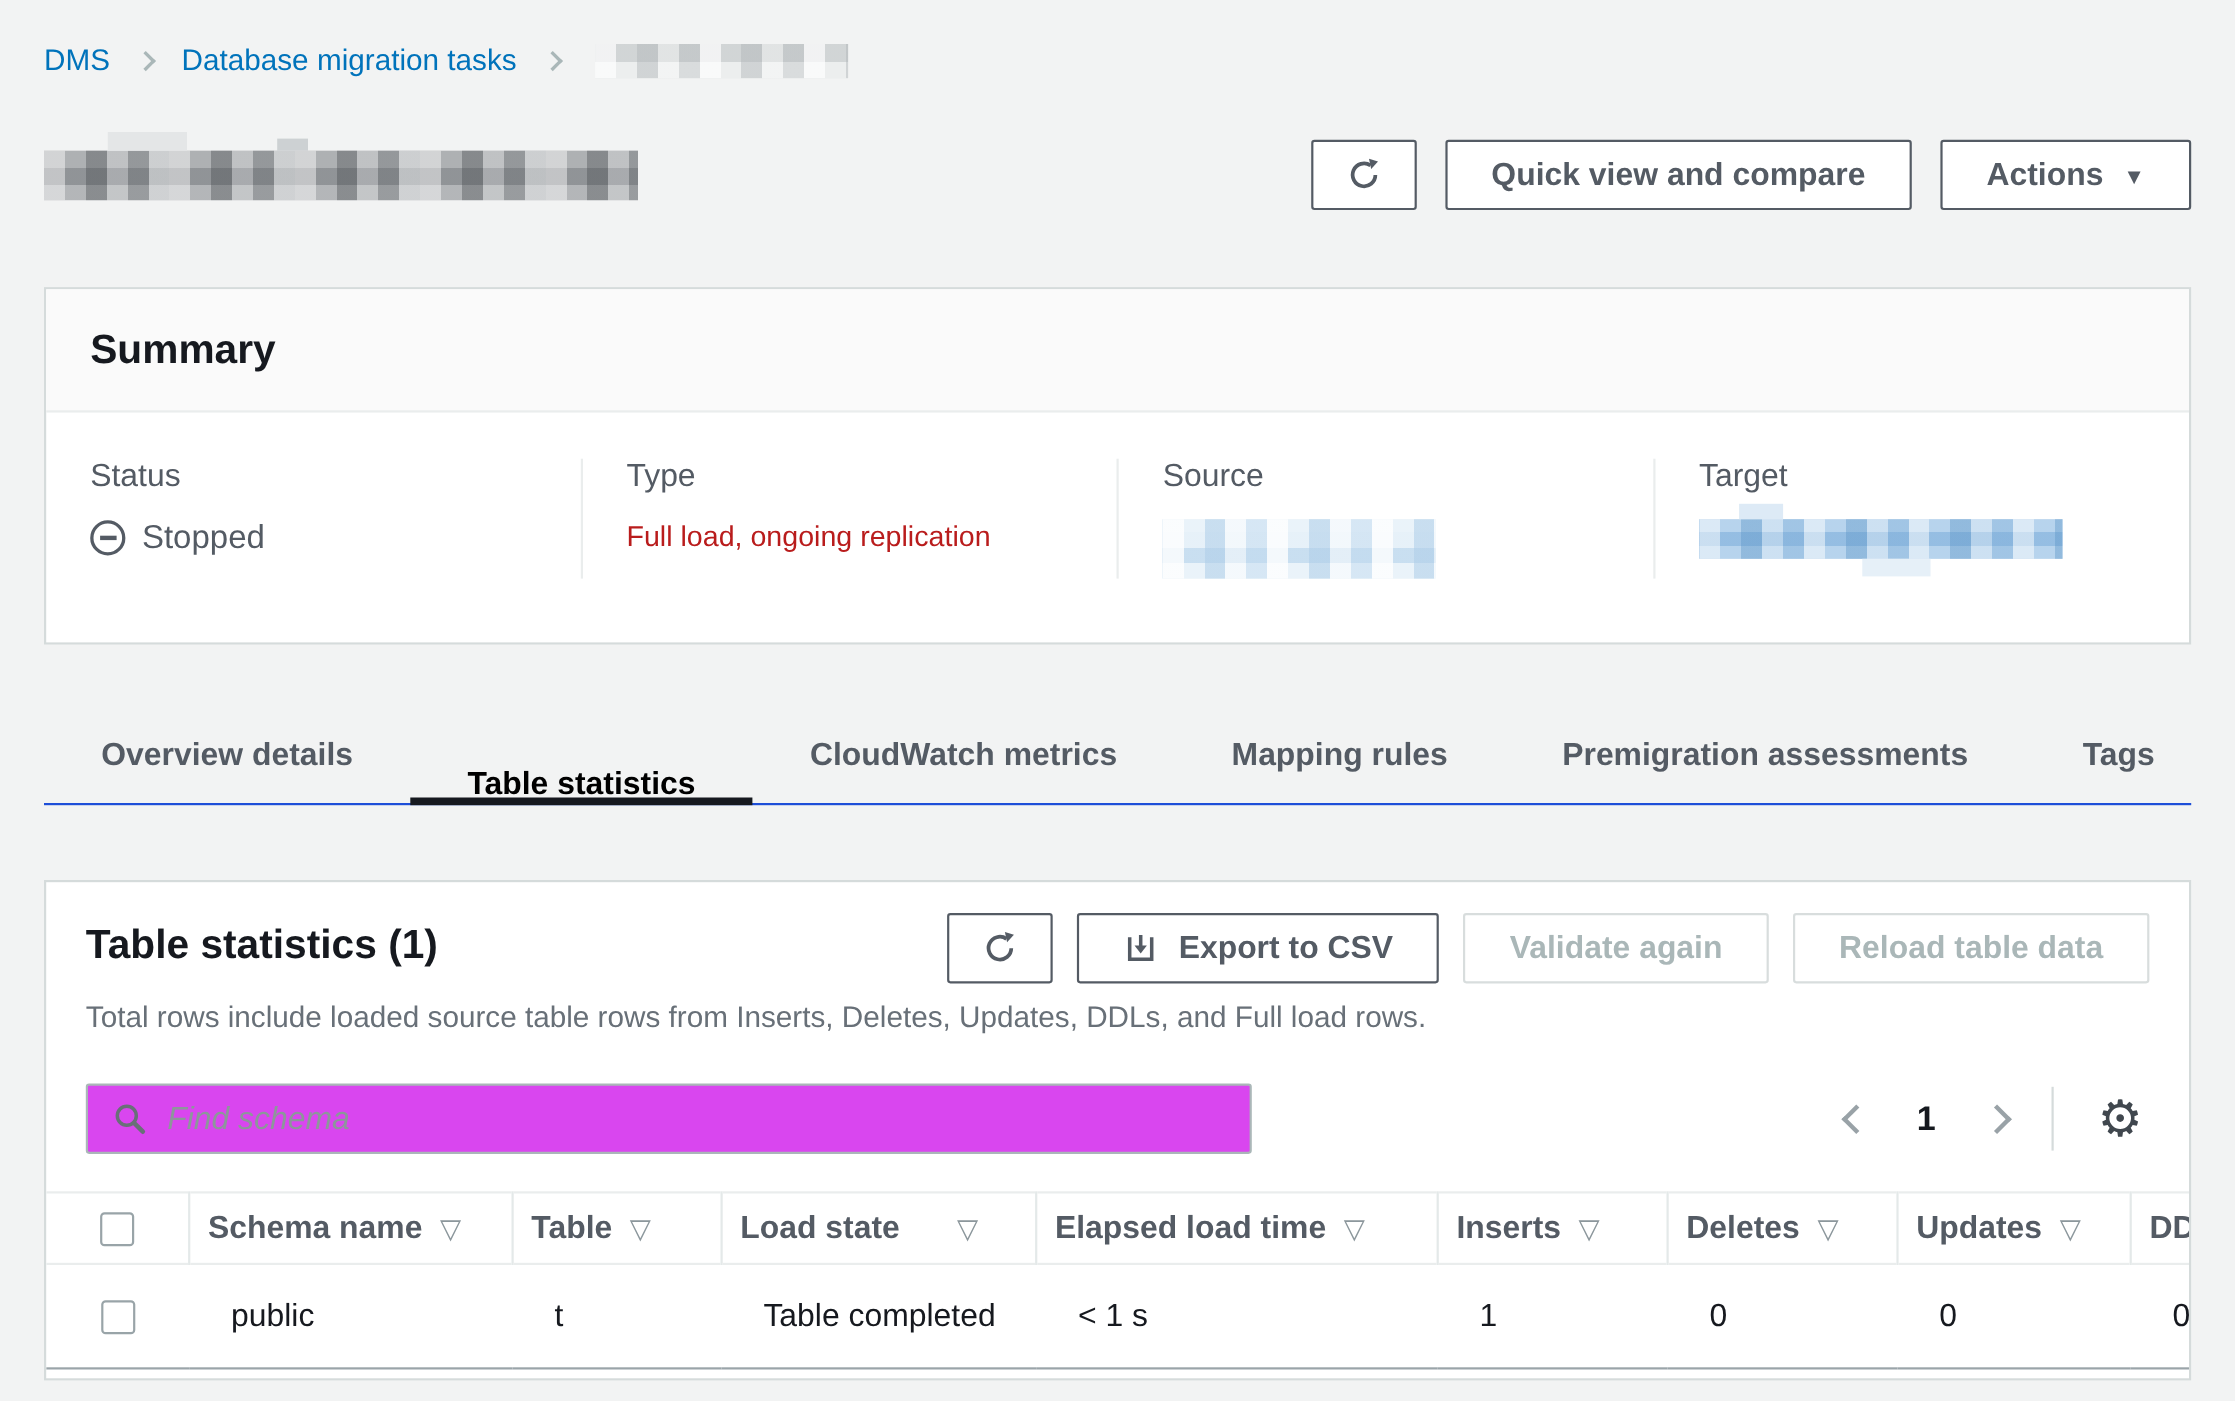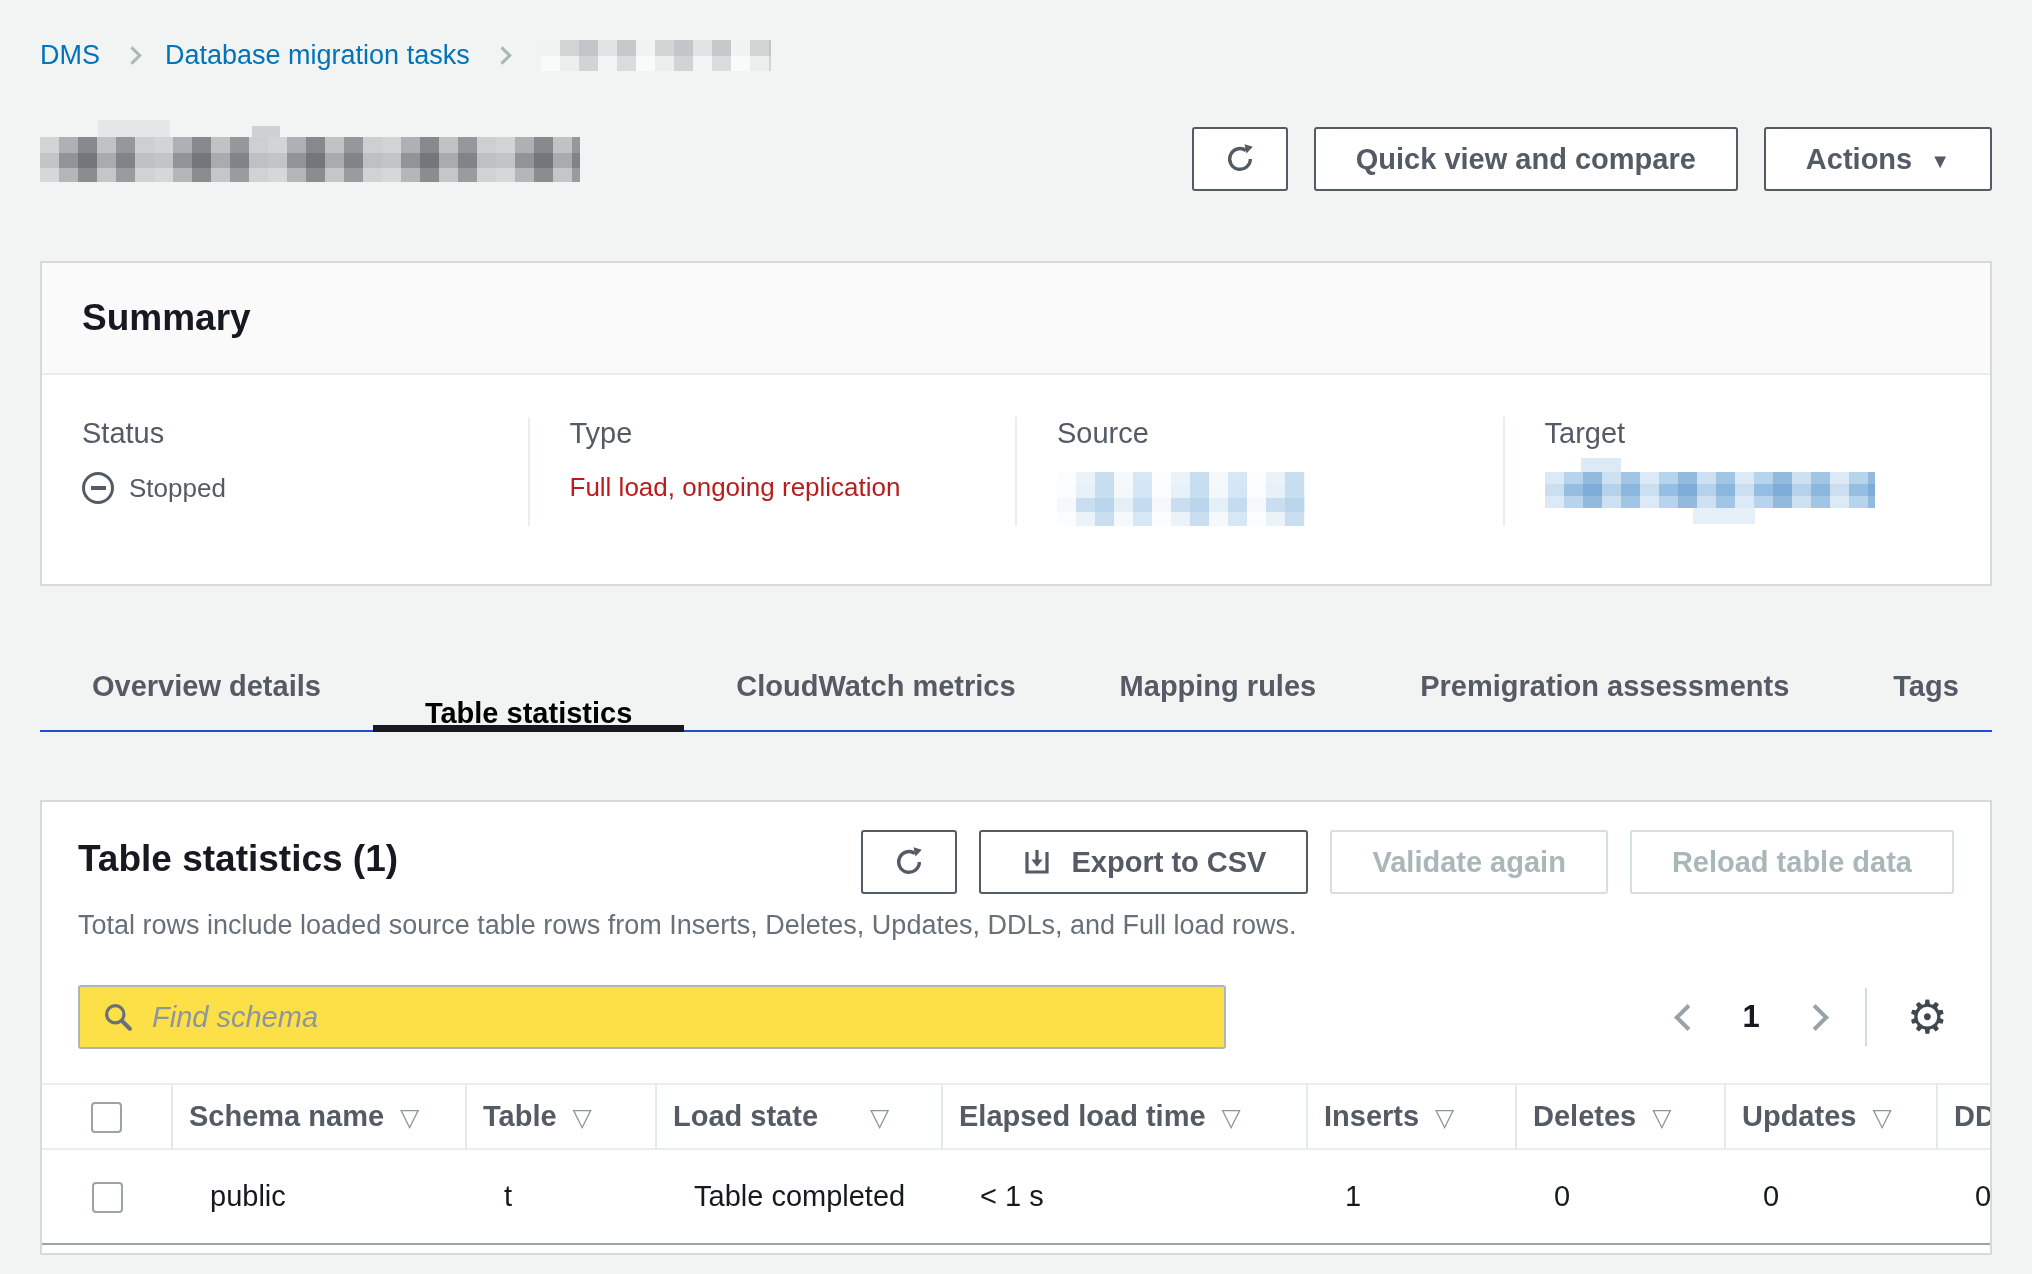--- a/index.html
+++ b/index.html
@@ -65,41 +65,41 @@
   
   .card { margin-top: 54px; background: #fff; border: 2px solid #d5dbdb; }
   .card-header { background: #fafafa; border-bottom: 2px solid #eaeded; padding: 34px 40px; }
   .card-title { font-size: 37px; font-weight: bold; color: #16191f; }
 
   .summary-body { display: flex; padding: 42px 0 58px; }
   .summary-col { flex: 1; padding: 0 40px; }
   .summary-col + .summary-col { border-left: 2px solid #eaeded; }
   .field-label { color: #545b64; font-size: 29px; margin-bottom: 22px; }
   .field-value { font-size: 26px; color: #b91c1c; }
-  .status-value { display: flex; align-items: center; gap: 15px; color: #545b64; font-size: 26px; }
+  .status-value { display: flex; align-items: center; gap: 15px; color: #545b64; font-size: 30px; }
   .stopped-icon { width: 32px; height: 32px; border: 3px solid #545b64; border-radius: 50%; display: inline-flex; align-items: center; justify-content: center; flex: none; }
   .stopped-icon::before { content:""; width: 15px; height: 3.5px; background: #545b64; }
 
   
   .tabs { margin-top: 56px; display: flex; align-items: stretch; border-bottom: 2px solid #1d4ed8; }
   .tab { position: relative; display: flex; align-items: center; padding: 0 52px; height: 88px; font-size: 29px; font-weight: bold; color: #545b64; cursor: pointer; white-space: nowrap; }
   .tab-sep { width: 2px; height: 56px; background: #a5adb2; align-self: center; }
   .tab.active { color: #000000; align-items: flex-end; }
   .tab.active::after { content:""; position: absolute; left: 0; right: 0; bottom: -2px; height: 7px; background: #16191f; }
 
   
   .panel { margin-top: 68px; overflow: hidden; padding-bottom: 8px; }
   .panel-pad { padding: 0 36px; }
   .panel-head { display: flex; align-items: flex-start; justify-content: space-between; padding-top: 28px; }
   .panel-title { font-size: 37px; font-weight: bold; padding-top: 8px; }
   .panel-buttons { display: flex; align-items: center; gap: 22px; }
   .panel-desc { color: #687078; font-size: 27px; margin-top: 16px; }
 
   .filter-row { display: flex; align-items: center; margin: 44px 0 34px; }
-  .search-box { width: 1148px; height: 64px; background: #fde047; border: 2px solid #aab7b8; border-radius: 3px; display: flex; align-items: center; padding: 0 22px; gap: 18px; }
+  .search-box { width: 1060px; height: 64px; background: #d946ef; border: 2px solid #aab7b8; border-radius: 3px; display: flex; align-items: center; padding: 0 22px; gap: 18px; }
   .search-box input { border: none; outline: none; flex: 1; font-size: 29px; font-family: inherit; color: #16191f; background: transparent; }
   .search-box input::placeholder { color: #8d969b; font-style: italic; }
   .pager { margin-left: auto; display: flex; align-items: center; gap: 40px; }
   .pg-chevron { width: 19px; height: 19px; border-top: 4px solid #99a2a7; border-left: 4px solid #99a2a7; cursor: pointer; }
   .pg-prev { transform: rotate(-45deg); }
   .pg-next { transform: rotate(135deg); }
   .pg-num { font-size: 31px; font-weight: bold; color: #16191f; cursor: pointer; padding: 0 6px; }
   .pg-sep { width: 2px; height: 58px; background: #d5dbdb; }
   .gear { font-size: 46px; color: #40474e; cursor: pointer; line-height: 1; margin-right: 6px; }
 

